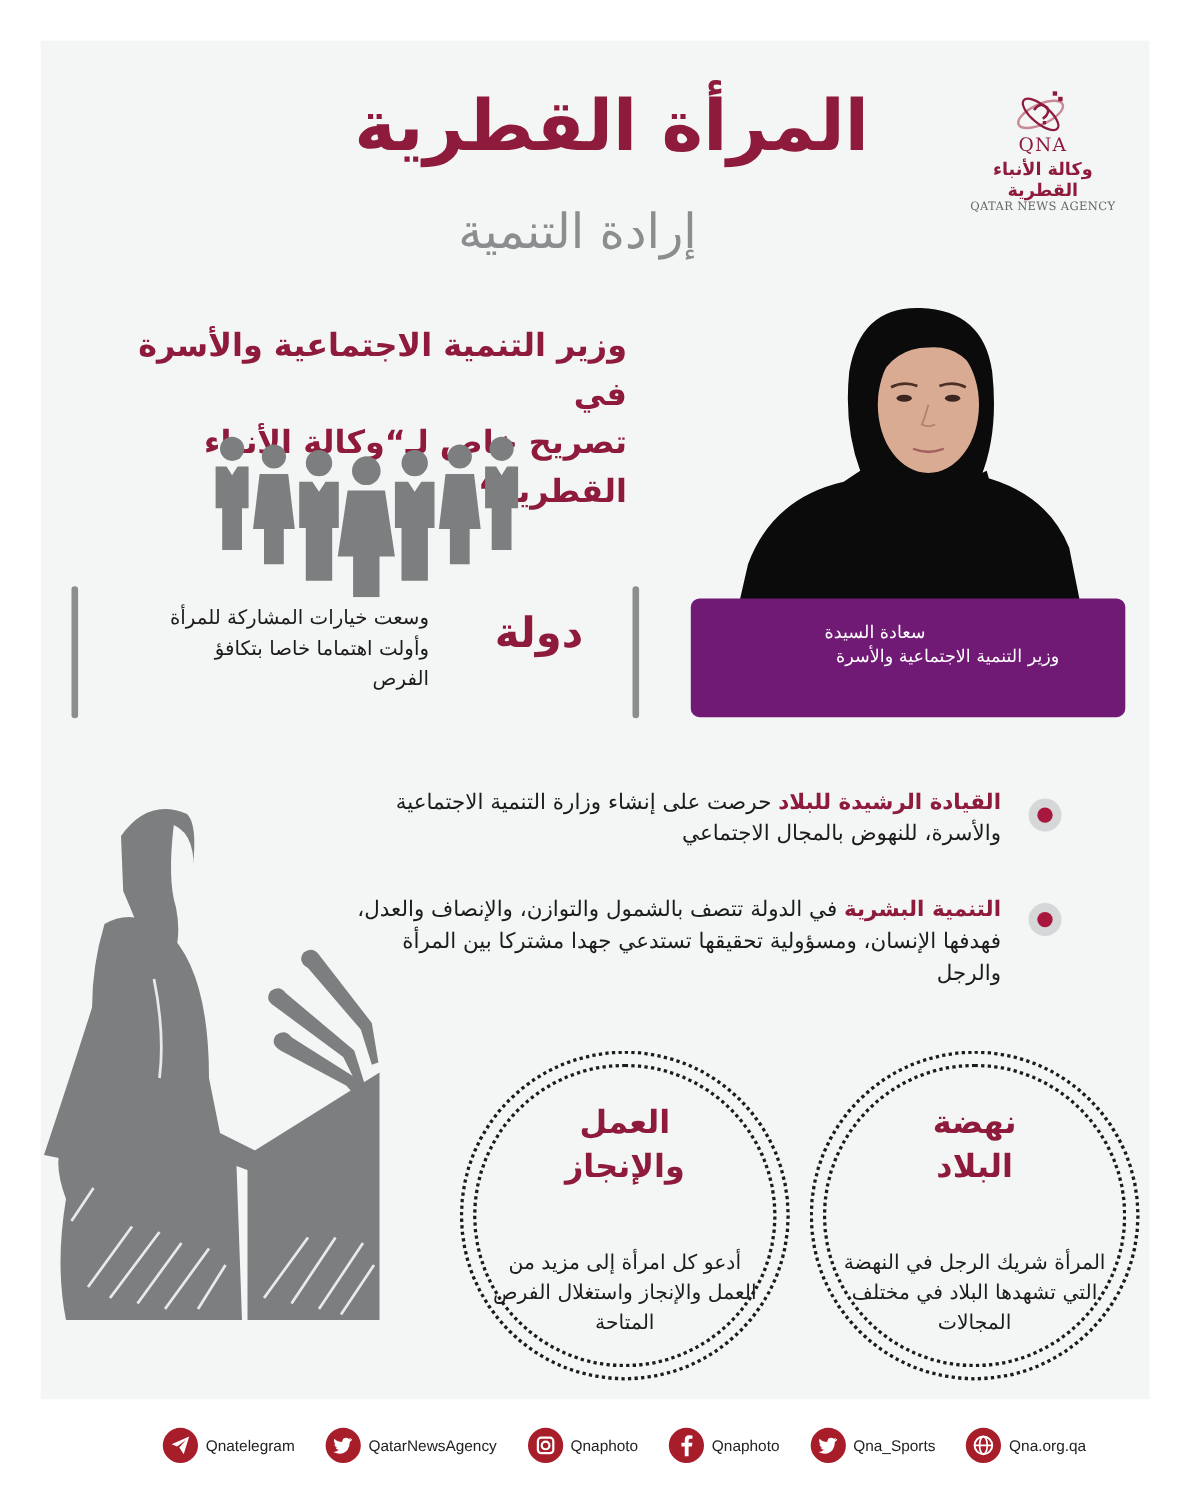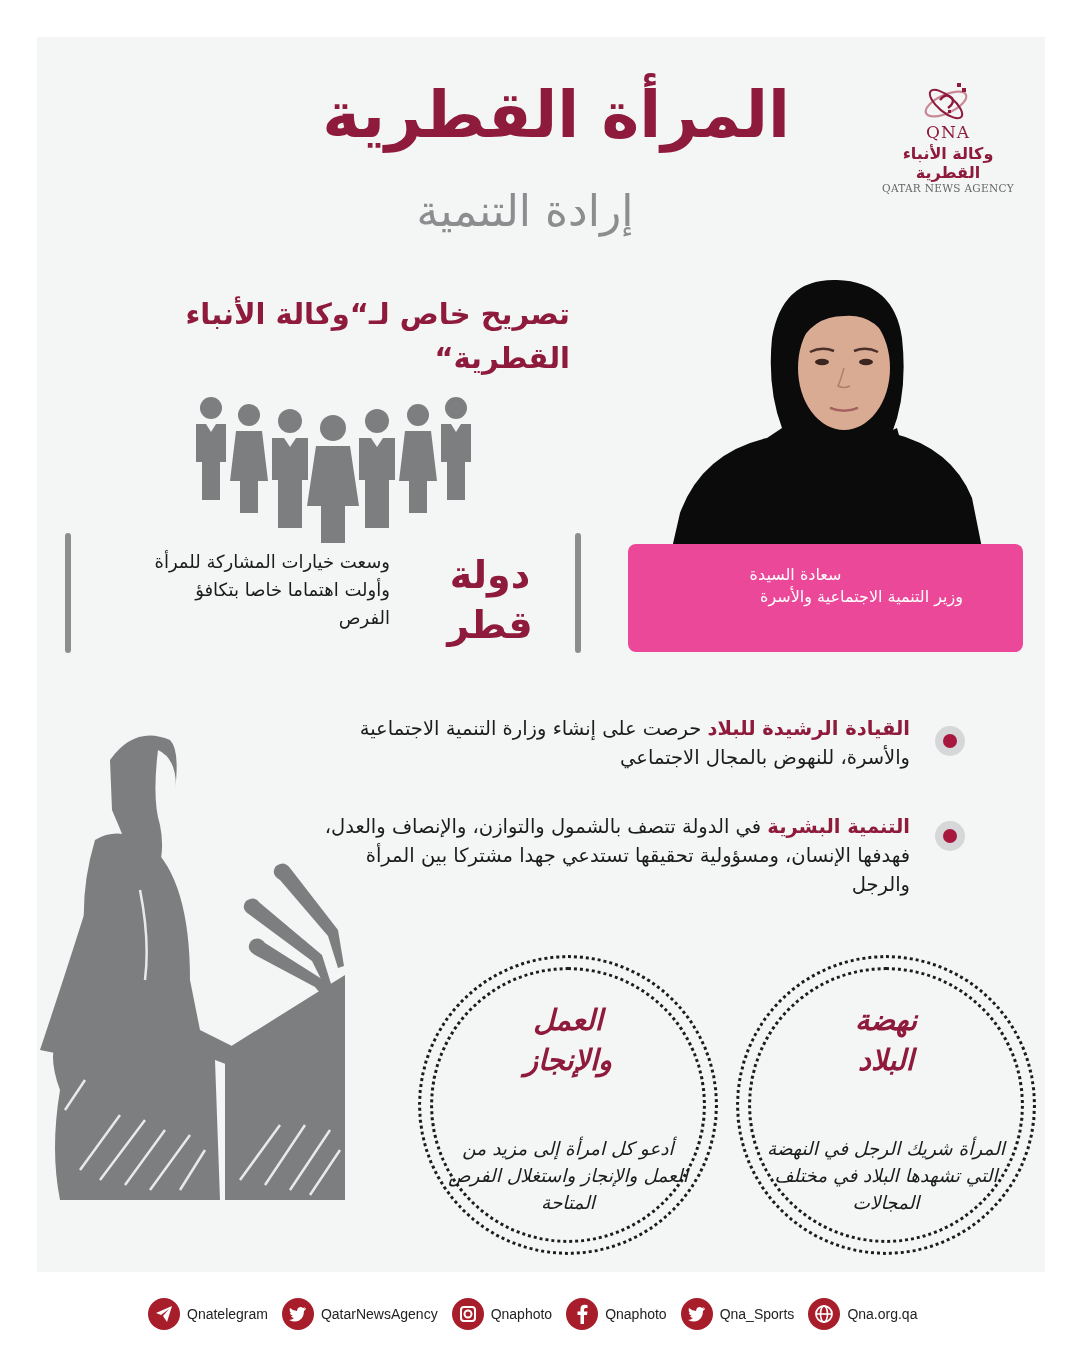--- a/index.html
+++ b/index.html
@@ -36,21 +36,21 @@
 
     
     .people { position: absolute; left: 180px; top: 388px; width: 300px; height: 155px; }
 
     
     .photo { position: absolute; left: 672px; top: 268px; width: 310px; height: 280px; overflow: hidden; }
 
     
     .name-box {
       position: absolute; left: 628px; top: 544px; width: 395px; height: 108px;
-      background: #ec4899; border-radius: 8px; color: #fff; direction: rtl;
+      background: #701a75; border-radius: 8px; color: #fff; direction: rtl;
       text-align: center; padding-top: 20px; padding-right: 60px;
     }
     .name-box .l1 { font-size: 16px; line-height: 22px; }
     .name-box .l2 { font-size: 17px; font-weight: bold; line-height: 24px; }
     .name-box .l3 { font-size: 16px; line-height: 22px; text-align: right; }
 
     
     .bar { position: absolute; width: 6px; background: #8c8d8f; border-radius: 3px; }
     .state-title {
       position: absolute; left: 420px; top: 550px; width: 140px; text-align: center;
@@ -69,38 +69,38 @@
     }
     .dot::after {
       content: ""; position: absolute; left: 8px; top: 8px; width: 14px; height: 14px; border-radius: 50%; background: #a8173d;
     }
 
     
     .speaker { position: absolute; left: 40px; top: 730px; width: 340px; height: 490px; }
 
     
     .circle {
-      position: absolute; width: 300px; height: 300px; border-radius: 50%; font-style: italic;
+      position: absolute; width: 300px; height: 300px; border-radius: 50%;
     }
     .circle .ring1, .circle .ring2 {
       position: absolute; border-radius: 50%; border: 3px dotted #1c1c1c;
     }
     .circle .ring1 { left: 0; top: 0; right: 0; bottom: 0; }
     .circle .ring2 { left: 12px; top: 12px; right: 12px; bottom: 12px; }
     .circle .ctitle {
       position: absolute; left: 0; right: 0; top: 45px; text-align: center; direction: rtl;
       font-size: 29px; font-weight: bold; color: #8e1a3c; line-height: 40px;
     }
     .circle .ctext {
       position: absolute; left: 30px; right: 30px; top: 140px; text-align: center; direction: rtl;
       font-size: 18.5px; color: #1c1c1c; line-height: 27px; margin-top: 40px;
     }
 
     
-    .footer { position: absolute; left: 148px; top: 1297px; height: 34px; display: flex; align-items: center; gap: 14px; }
+    .footer { position: absolute; left: 148px; top: 1297px; height: 34px; display: flex; align-items: center; gap: 28px; }
     .soc { display: flex; align-items: center; gap: 7px; }
     .soc-icon {
       width: 32px; height: 32px; border-radius: 50%; background: #a81d2a;
       display: flex; align-items: center; justify-content: center;
     }
     .soc-label { font-family: "Liberation Sans", sans-serif; font-size: 14px; color: #222; }
   </style>
 </head>
 <body>
 
@@ -117,20 +117,21 @@
     <rect x="39" y="3" width="4" height="4" fill="#8e1a3c"></rect>
     <rect x="44" y="8" width="4" height="4" fill="#8e1a3c"></rect>
     <rect x="30" y="30" width="3" height="3" fill="#8e1a3c"></rect>
   </svg>
   <div class="logo-qna">QNA</div>
   <div class="logo-ar">وكالة الأنباء القطرية</div>
   <div class="logo-en">QATAR NEWS AGENCY</div>
 </div>
 
 <div class="headline">
+  <div>وزير التنمية الاجتماعية والأسرة في</div>
   <div>تصريح خاص لـ“وكالة الأنباء القطرية“</div>
 </div>
 
 <svg class="people" viewBox="0 0 300 155">
   <g fill="#7d7e80">
 
     <circle cx="31" cy="20" r="11"></circle>
     <path d="M16 36 h10 l5 8 l5 -8 h10 v38 h-6 v38 h-18 v-38 h-6z"></path>
 
     <circle cx="69" cy="27" r="11"></circle>
@@ -167,21 +168,20 @@
 
 <div class="name-box">
   <div class="l1">سعادة السيدة</div>
   <div class="l3">وزير التنمية الاجتماعية والأسرة</div>
 </div>
 
 <div class="bar" style="left:575px; top:533px; height:120px;"></div>
 <div class="bar" style="left:65px; top:533px; height:120px;"></div>
 <div class="state-title">
   <div>دولة</div>
-  <div>قطر</div>
 </div>
 <div class="state-text">
   <div>وسعت خيارات المشاركة للمرأة</div>
   <div>وأولت اهتماما خاصا بتكافؤ</div>
   <div>الفرص</div>
 </div>
 
 <div class="dot" style="left:935px; top:726px;"></div>
 <div class="bullet" style="left:300px; top:714px; width:610px;">
   <span class="hl">القيادة الرشيدة للبلاد</span><span> حرصت على إنشاء وزارة التنمية الاجتماعية والأسرة، للنهوض بالمجال الاجتماعي</span>

